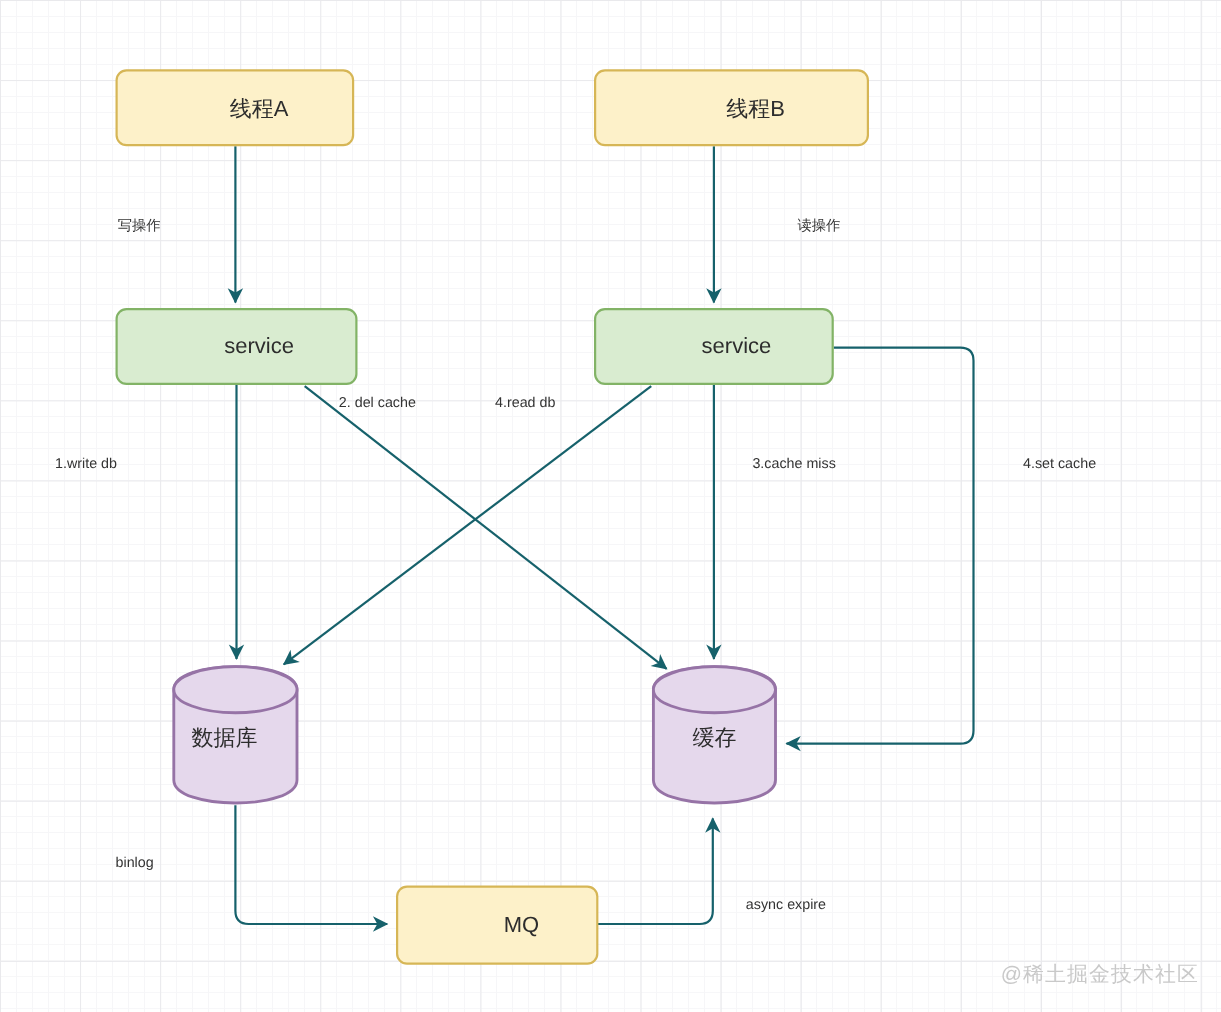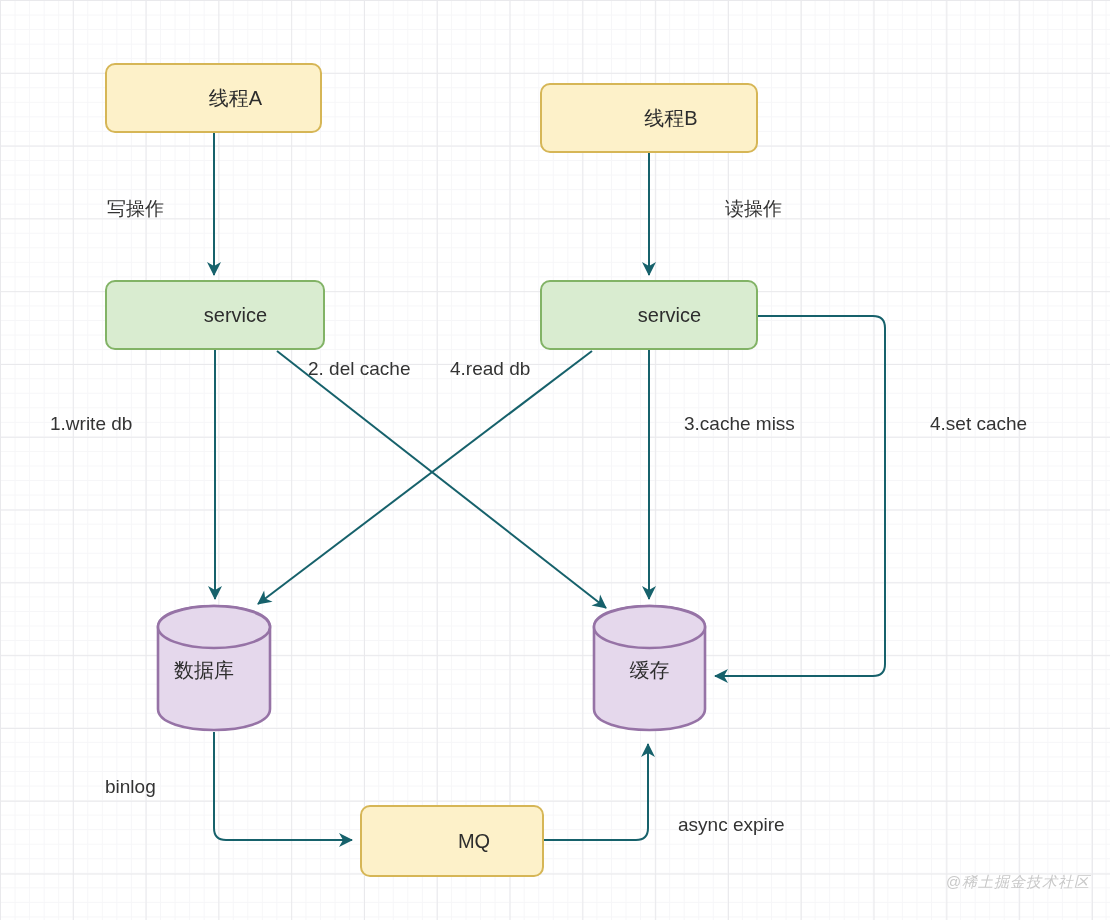--- a/index.html
+++ b/index.html
@@ -22,48 +22,48 @@
   .node{
     position:absolute;
     display:flex;align-items:center;justify-content:center;
     border-radius:10px;
     font-size:20px;color:#2d2d2d;
     box-sizing:border-box;
   }
   .node-yellow{background:var(--c-yellow-fill);border:2px solid var(--c-yellow-border);padding-left:44px;}
   .node-green{background:var(--c-green-fill);border:2px solid var(--c-green-border);padding-left:41px;}
   #thread-a{left:105px;top:63px;width:217px;height:70px;}
-  #thread-b{left:540px;top:63px;width:218px;height:70px;margin-top:20px;}
+  #thread-b{left:540px;top:63px;width:250px;height:70px;}
   #service-a{left:105px;top:280px;width:220px;height:70px;}
   #service-b{left:540px;top:280px;width:218px;height:70px;}
   #mq{left:360px;top:805px;width:184px;height:72px;}
   .cyl-label{
     position:absolute;
     display:flex;align-items:center;justify-content:center;
     font-size:20px;color:#2d2d2d;
   }
   #db-label{left:158px;top:652px;width:92px;height:36px;}
   #cache-label{left:594px;top:652px;width:111px;height:36px;}
   .edge-label{
     position:absolute;
-    font-size:19px;color:#333;
+    font-size:13px;color:#333;
     white-space:nowrap;
   }
   #lbl-write-op{left:107px;top:196px;}
   #lbl-read-op{left:725px;top:196px;}
   #lbl-write-db{left:50px;top:413px;}
   #lbl-del-cache{left:308px;top:358px;}
   #lbl-read-db{left:450px;top:358px;}
   #lbl-cache-miss{left:684px;top:413px;}
   #lbl-set-cache{left:930px;top:413px;}
   #lbl-binlog{left:105px;top:776px;}
   #lbl-async-expire{left:678px;top:776px;margin-top:38px;}
   #watermark{
     position:absolute;right:20px;top:873px;
-    font-size:15px;color:#c9c9c9;letter-spacing:1px;font-style:italic;
+    font-size:19px;color:#c9c9c9;letter-spacing:1px;
   }
   svg.layer{position:absolute;left:0;top:0;}
   .connector{fill:none;stroke:var(--c-arrow);stroke-width:2px;}
   .arrowhead{fill:var(--c-arrow);}
   .cylinder-body,.cylinder-rim{fill:var(--c-purple-fill);stroke:var(--c-purple-border);stroke-width:2.6px;}
 </style>
 </head>
 <body>
 
 <div class="canvas">

